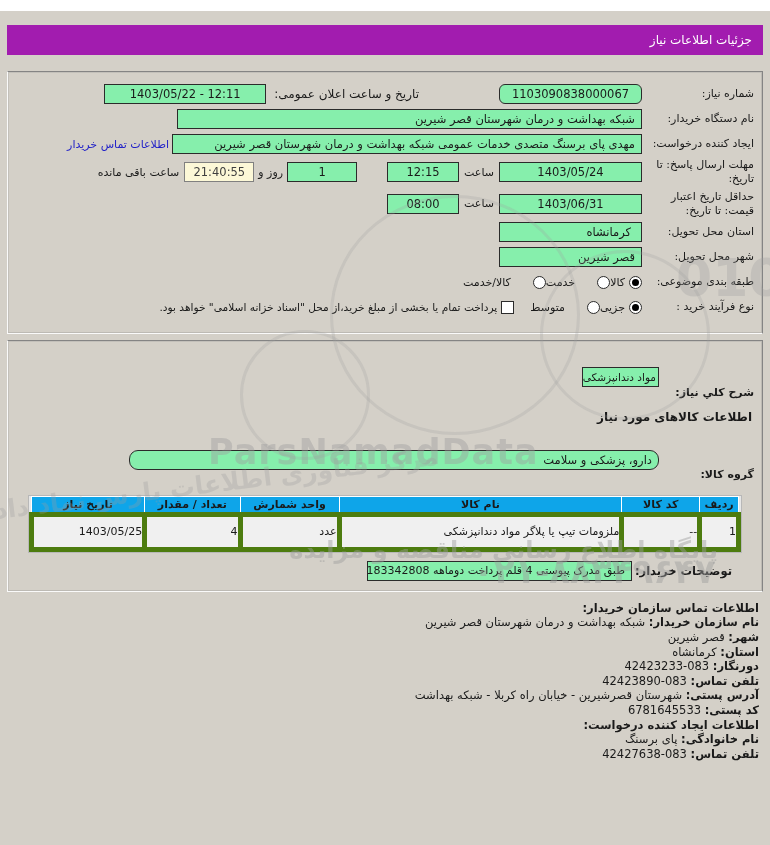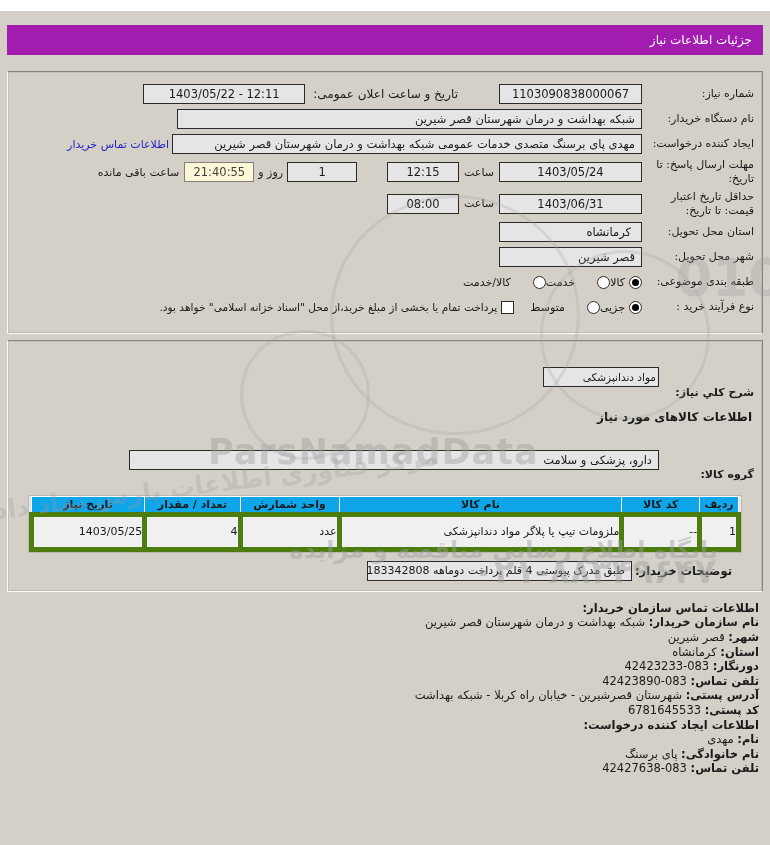--- a/index.html
+++ b/index.html
@@ -30,21 +30,21 @@
     border-left:1px solid #fafafa;
     box-shadow: inset -1px -1px 0 #bdbab4, inset 1px 1px 0 #c3c0ba;
     background:#d4d0c8;
   }
   .panel1 { margin-top:16px; padding:8px 8px 12px 8px; }
   .panel2 { margin-top:6px; padding:10px 8px 8px 8px; }
   .frow { display:flex; align-items:center; margin:3px 0; min-height:22px; }
   .lbl { width:112px; flex:none; font-size:11px; line-height:1.3; padding-left:4px; }
   .lbl.b { font-weight:bold;margin-top:32px; }
   .box {
-    background:#e5e5e5;
+    background:#86efac;
     border:1px solid #2b2b2b;
     height:20px;
     display:flex; align-items:center;
     overflow:hidden; white-space:nowrap;
     font-size:11.5px;
   }
   .center { justify-content:center; }
   .rt { justify-content:flex-start; padding-right:6px; }
   .num { direction:ltr; unicode-bidi:isolate; }
   .w143 { width:143px; }
@@ -69,22 +69,22 @@
     border-radius:50%; background:#000;
   }
   .checkbox {
     width:13px; height:13px; border:1px solid #2b2b2b; background:#fff;
     display:inline-block; flex:none;
   }
   .optlbl { margin:0 4px 0 0; font-size:11px; }
   .gap18 { margin-left:18px; }
   .smalltext { font-size:10.6px; white-space:nowrap; }
   .heading { font-weight:bold; font-size:12px; margin:10px 2px 4px 2px; }
-  .descbox { width:116px; font-size:10.5px; padding-right:2px; }
-  .groupbox { width:530px; }
+  .descbox { width:77px; font-size:10.5px; padding-right:2px; }
+  .groupbox { width:530px;border-radius:9px; }
   .tblwrap { margin:12px 12px 8px 12px; border:1px solid #b8b8b8; background:#e7e7e7; }
   table { width:100%; border-collapse:collapse; table-layout:fixed; }
   th { background:#0ea5e9; font-weight:bold; font-size:11px; height:18px; border:1px solid #ffffff; }
   td { background:#f0f0f0; font-size:11px; height:35px; border:5px solid #4d7c0f; text-align:right; }
   .notesrow { margin:8px 22px 2px 0; display:flex; align-items:center; }
   .noteslbl { font-weight:bold; font-size:11.5px; margin-left:3px; white-space:nowrap; }
   .notesbox { width:265px; font-size:11px; }
   .contact { padding:9px 11px 0 11px; line-height:14.6px; font-size:11.5px; }
   .cline b { font-size:11.5px; }
   
@@ -105,21 +105,21 @@
 <div class="topstrip"></div>
 
 <div class="headerbar">
   <span>جزئیات اطلاعات نیاز</span>
 </div>
 
 <div class="panel panel1">
 
   <div class="frow">
     <span class="lbl">شماره نیاز:</span>
-    <div class="box w143 center" style="margin-left:41px;">
+    <div class="box w143 center" style="margin-left:80px;border-radius:6px;">
       <span class="num">1103090838000067</span>
     </div>
     <span style="margin-left:8px;">تاریخ و ساعت اعلان عمومی:</span>
     <div class="box w162 center">
       <span class="num">1403/05/22 - 12:11</span>
     </div>
   </div>
 
   <div class="frow">
     <span class="lbl">نام دستگاه خریدار:</span>
@@ -265,21 +265,20 @@
 <div class="contact">
   <div class="cline"><b>اطلاعات تماس سازمان خریدار:</b></div>
   <div class="cline"><b>نام سازمان خریدار:</b> <span>شبکه بهداشت و درمان شهرستان قصر شیرین</span></div>
   <div class="cline"><b>شهر:</b> <span>قصر شیرین</span></div>
   <div class="cline"><b>استان:</b> <span>کرمانشاه</span></div>
   <div class="cline"><b>دورنگار:</b> <span class="num">42423233-083</span></div>
   <div class="cline"><b>تلفن تماس:</b> <span class="num">42423890-083</span></div>
   <div class="cline"><b>آدرس پستی:</b> <span>شهرستان قصرشیرین - خیابان راه کربلا - شبکه بهداشت</span></div>
   <div class="cline"><b>کد پستی:</b> <span class="num">6781645533</span></div>
   <div class="cline"><b>اطلاعات ایجاد کننده درخواست:</b></div>
-  <div class="cline"><b>نام:</b> <span>مهدی</span></div>
   <div class="cline"><b>نام خانوادگی:</b> <span>پای برسنگ</span></div>
   <div class="cline"><b>تلفن تماس:</b> <span class="num">42427638-083</span></div>
 </div>
 
 <div class="wm wm-circle c1"></div>
 <div class="wm wm-circle c2"></div>
 <div class="wm wm-circle c3"></div>
 <div class="wm wm-digits">0101</div>
 <div class="wm wm-brand">ParsNamadData</div>
 <div class="wm wm-callig">مرکز فناوری اطلاعات پارس نماد داده ها</div>

